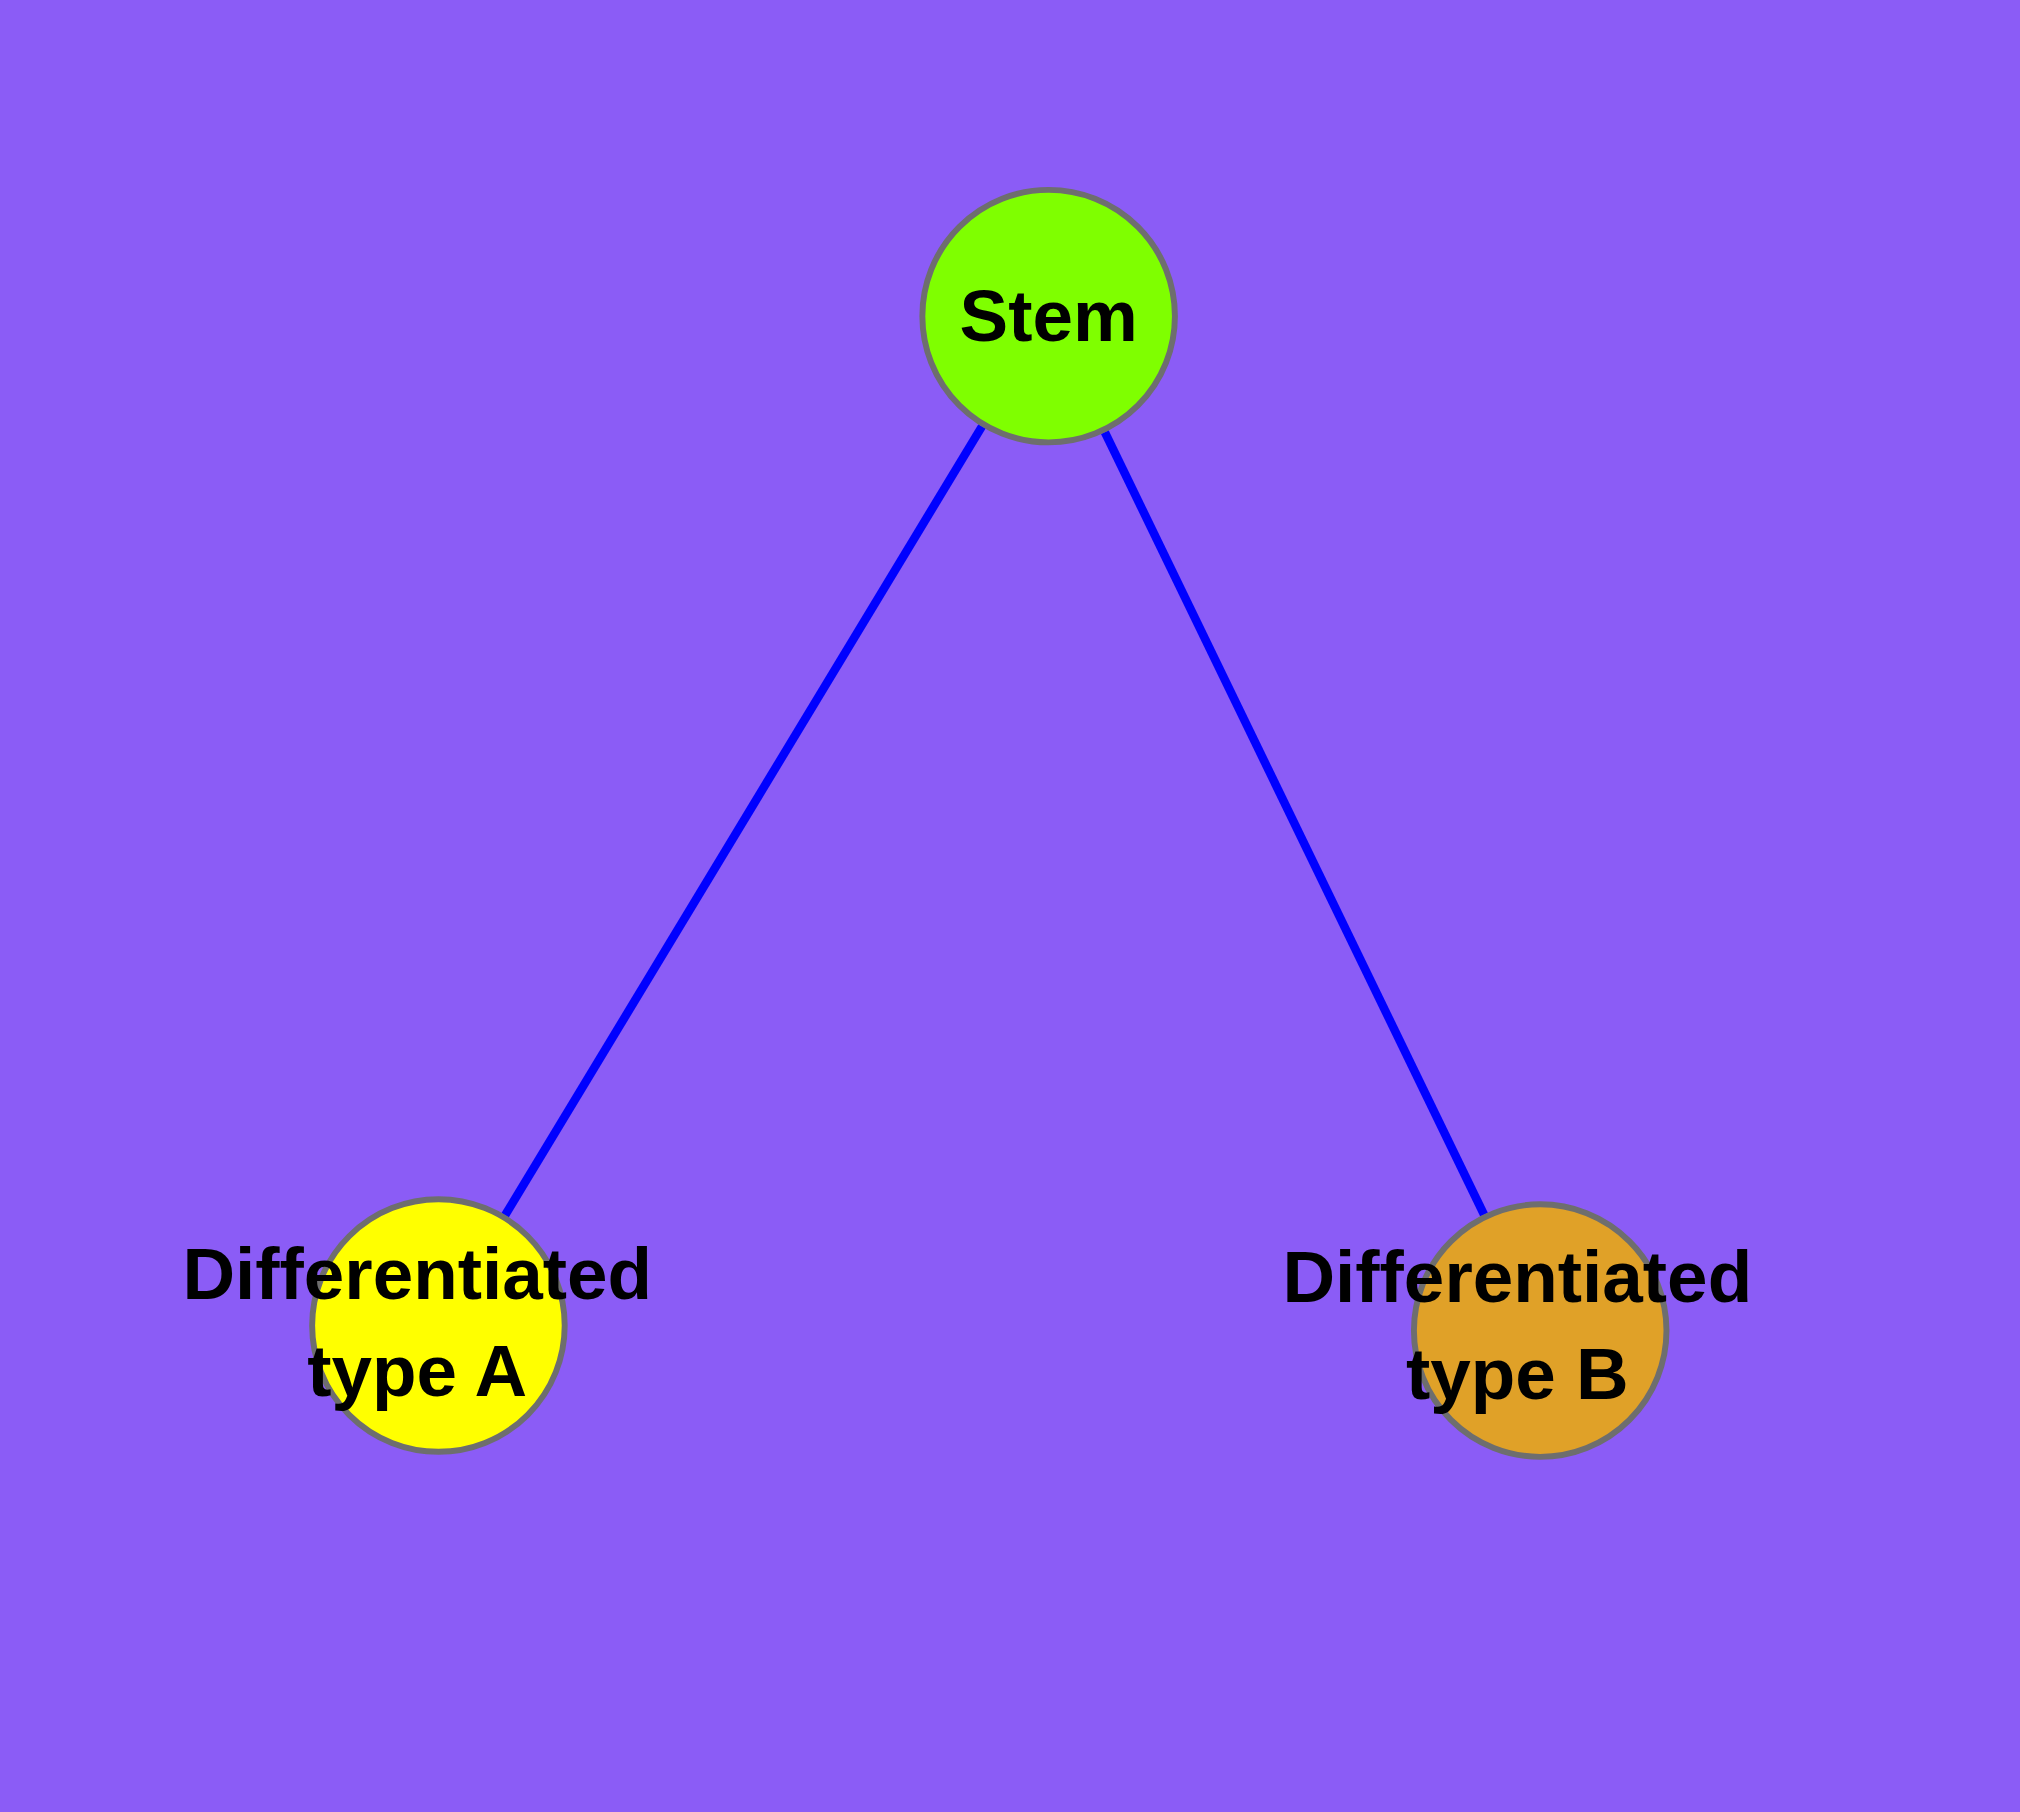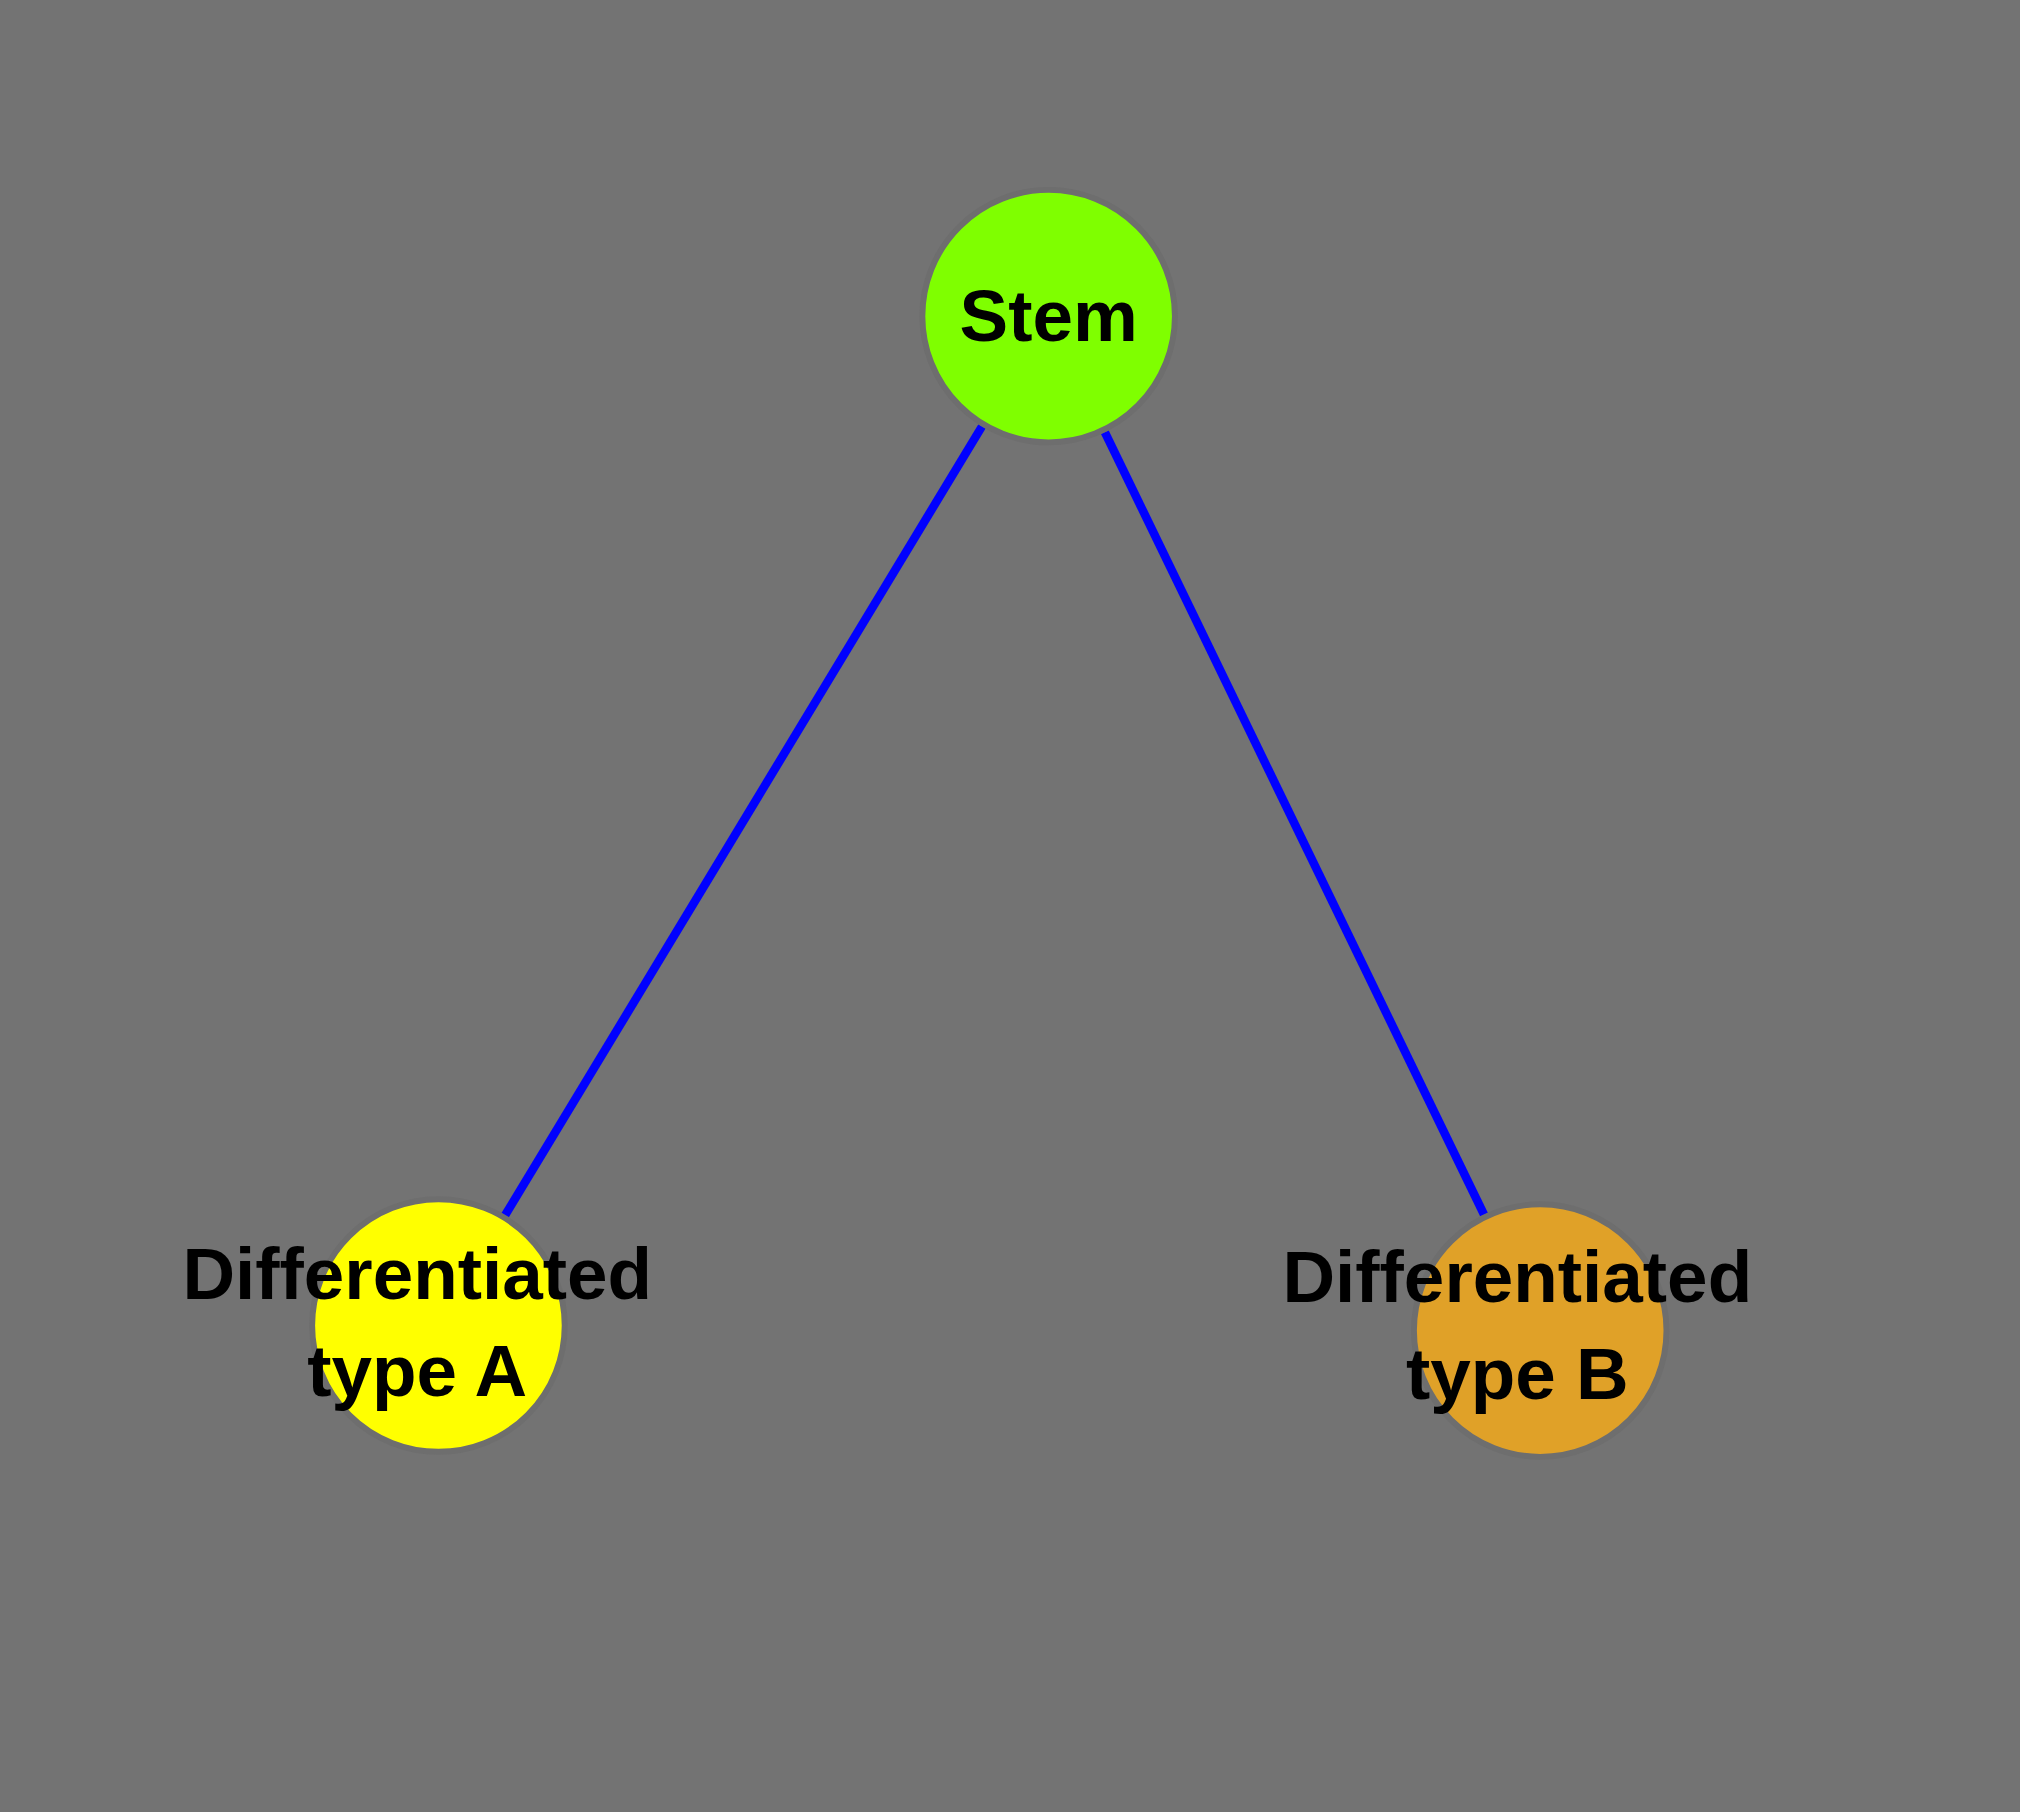--- a/index.html
+++ b/index.html
@@ -42,21 +42,21 @@
   .label-stem {
     font-size: 86px;
   }
   .label-leaf {
     font-size: 86px;
   }
 </style>
 </head>
 <body>
 
-<div id="canvas" style="background: #737373;">
+<div id="canvas" style="background: #8b5cf6;">
 
   <svg id="graph-svg" viewBox="0 0 2384 2138" xmlns="http://www.w3.org/2000/svg">
 
     <g>
       <line class="edge-line" x1="1158.3634204218731" y1="503.0780087188181" x2="595.6365795781269" y2="1433.9219912811818" style="stroke: rgb(0, 0, 255); stroke-width: 10;"></line>
       <line class="edge-line" x1="1303.2799254896697" y1="509.78805312264603" x2="1750.7200745103303" y2="1433.211946877354" style="stroke: rgb(0, 0, 255); stroke-width: 10;"></line>
     </g>
 
     <g>
 

